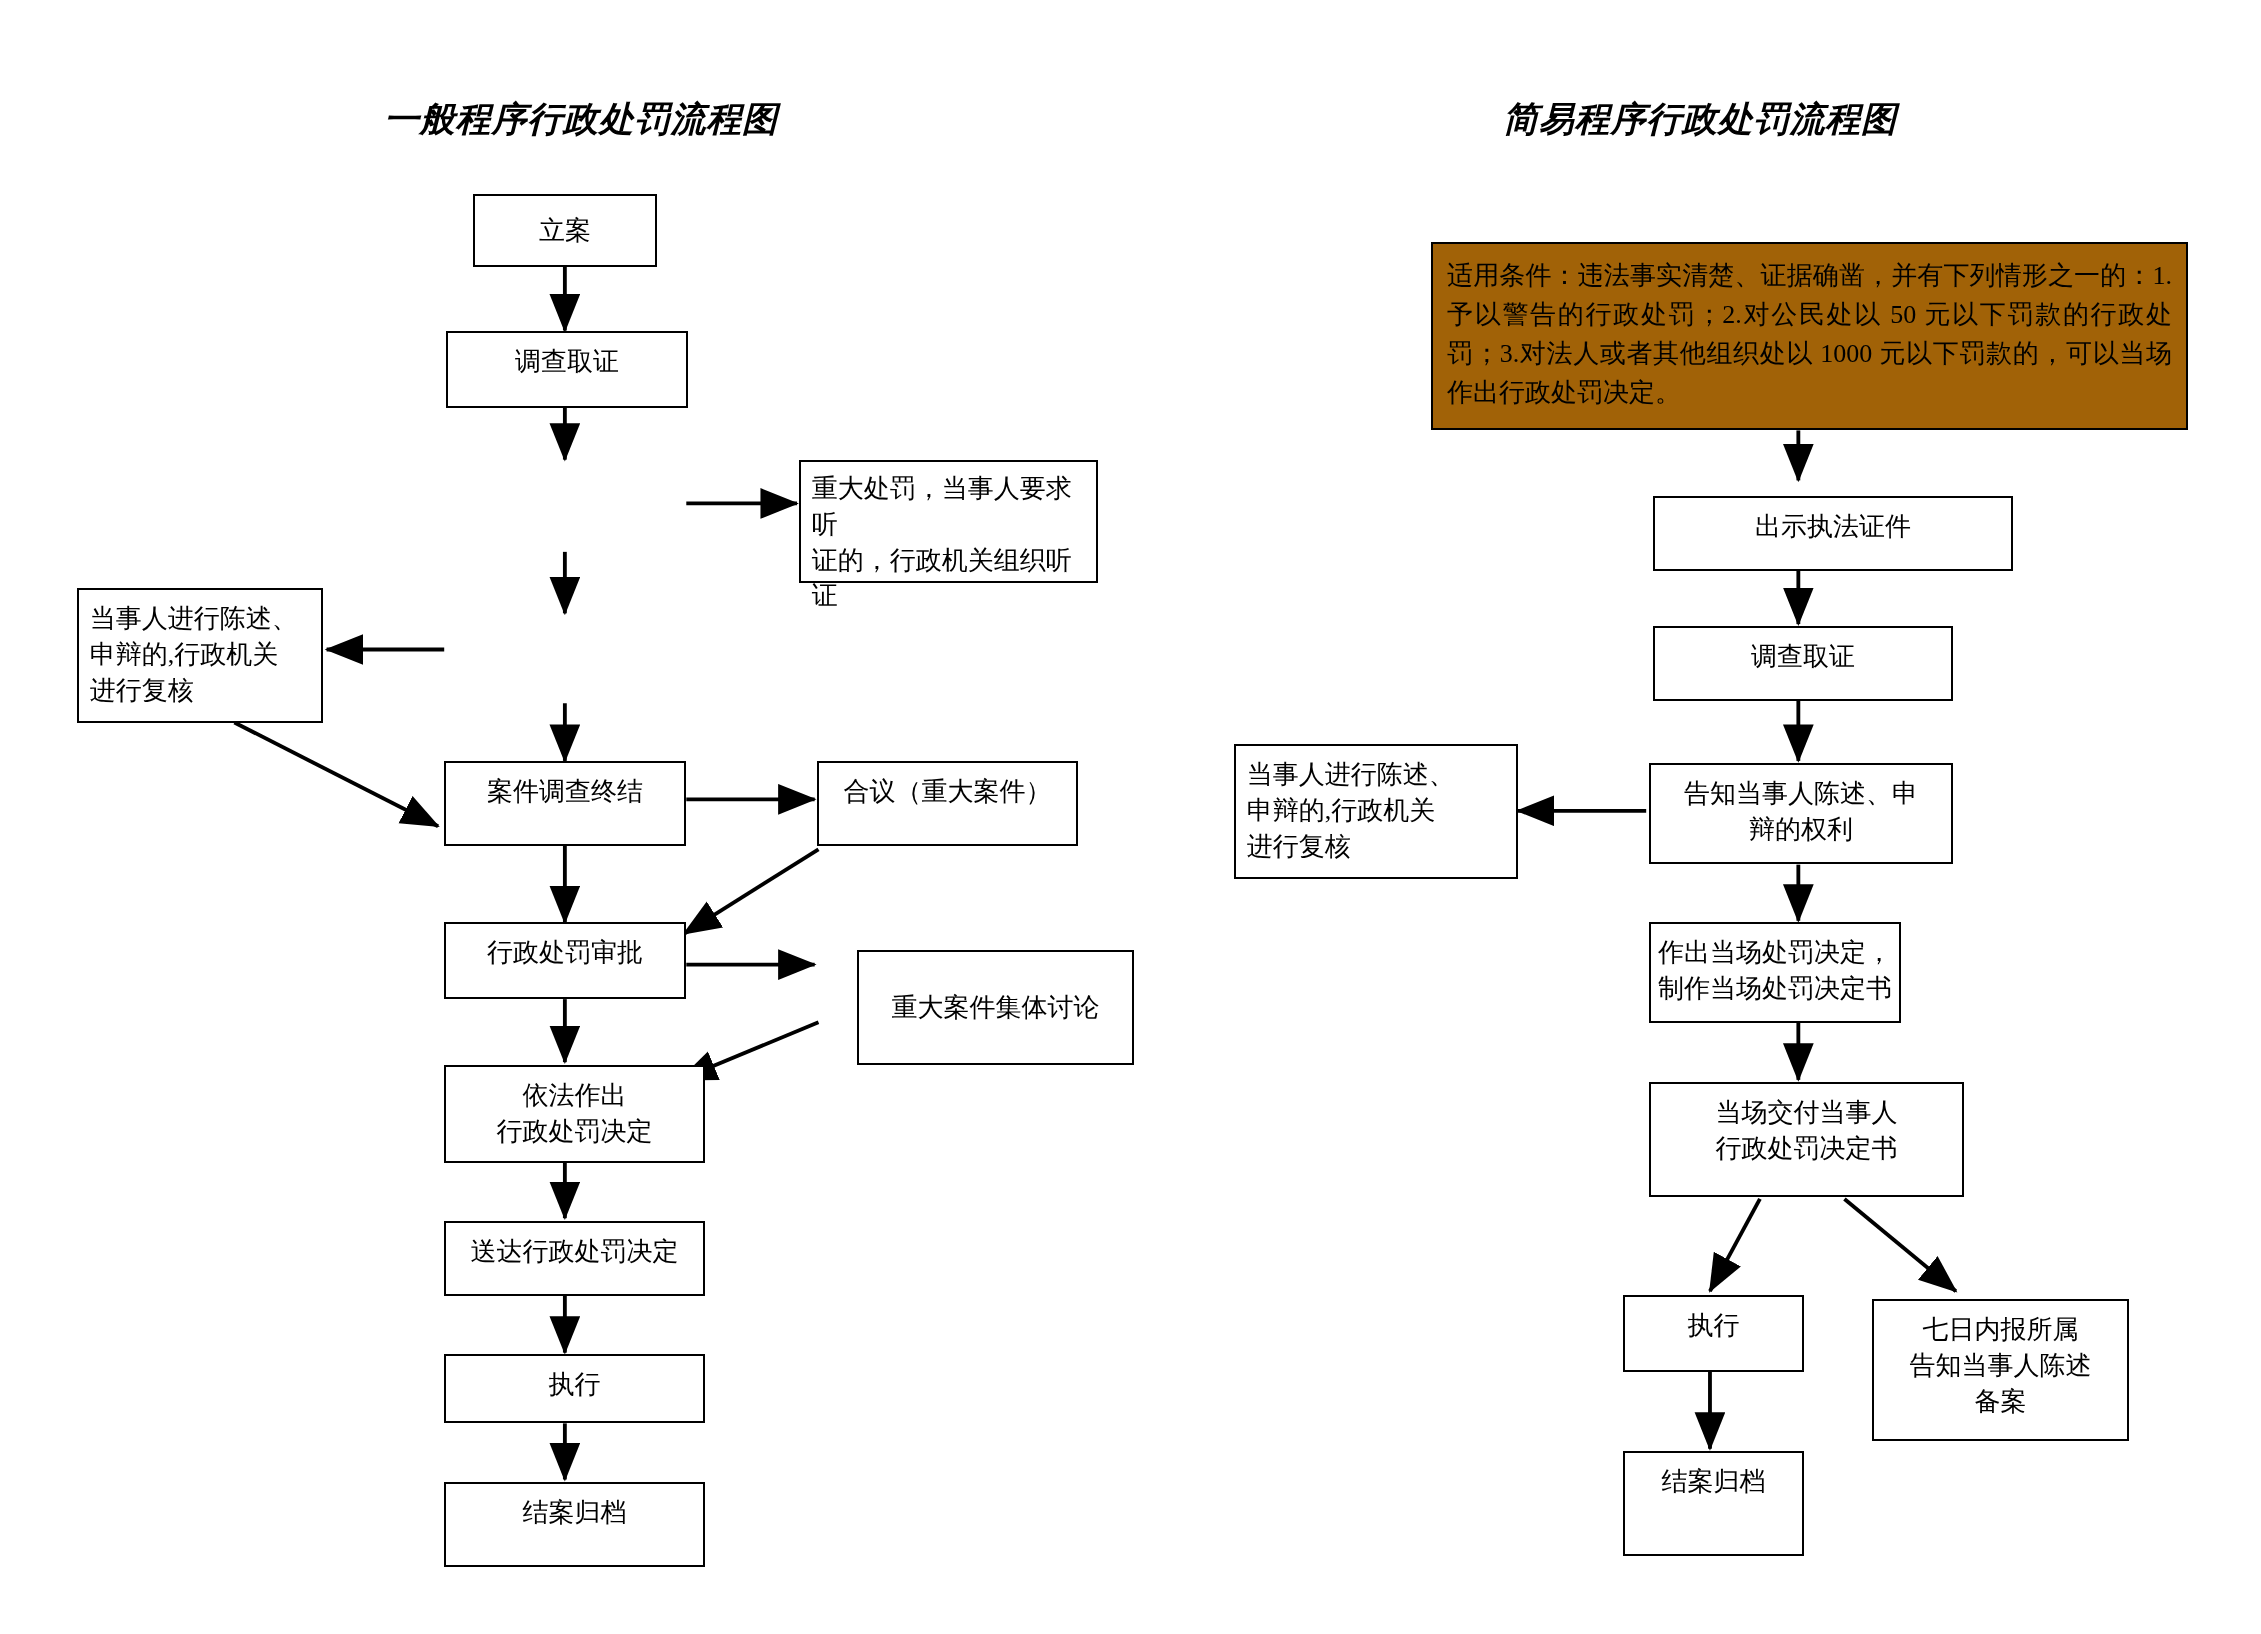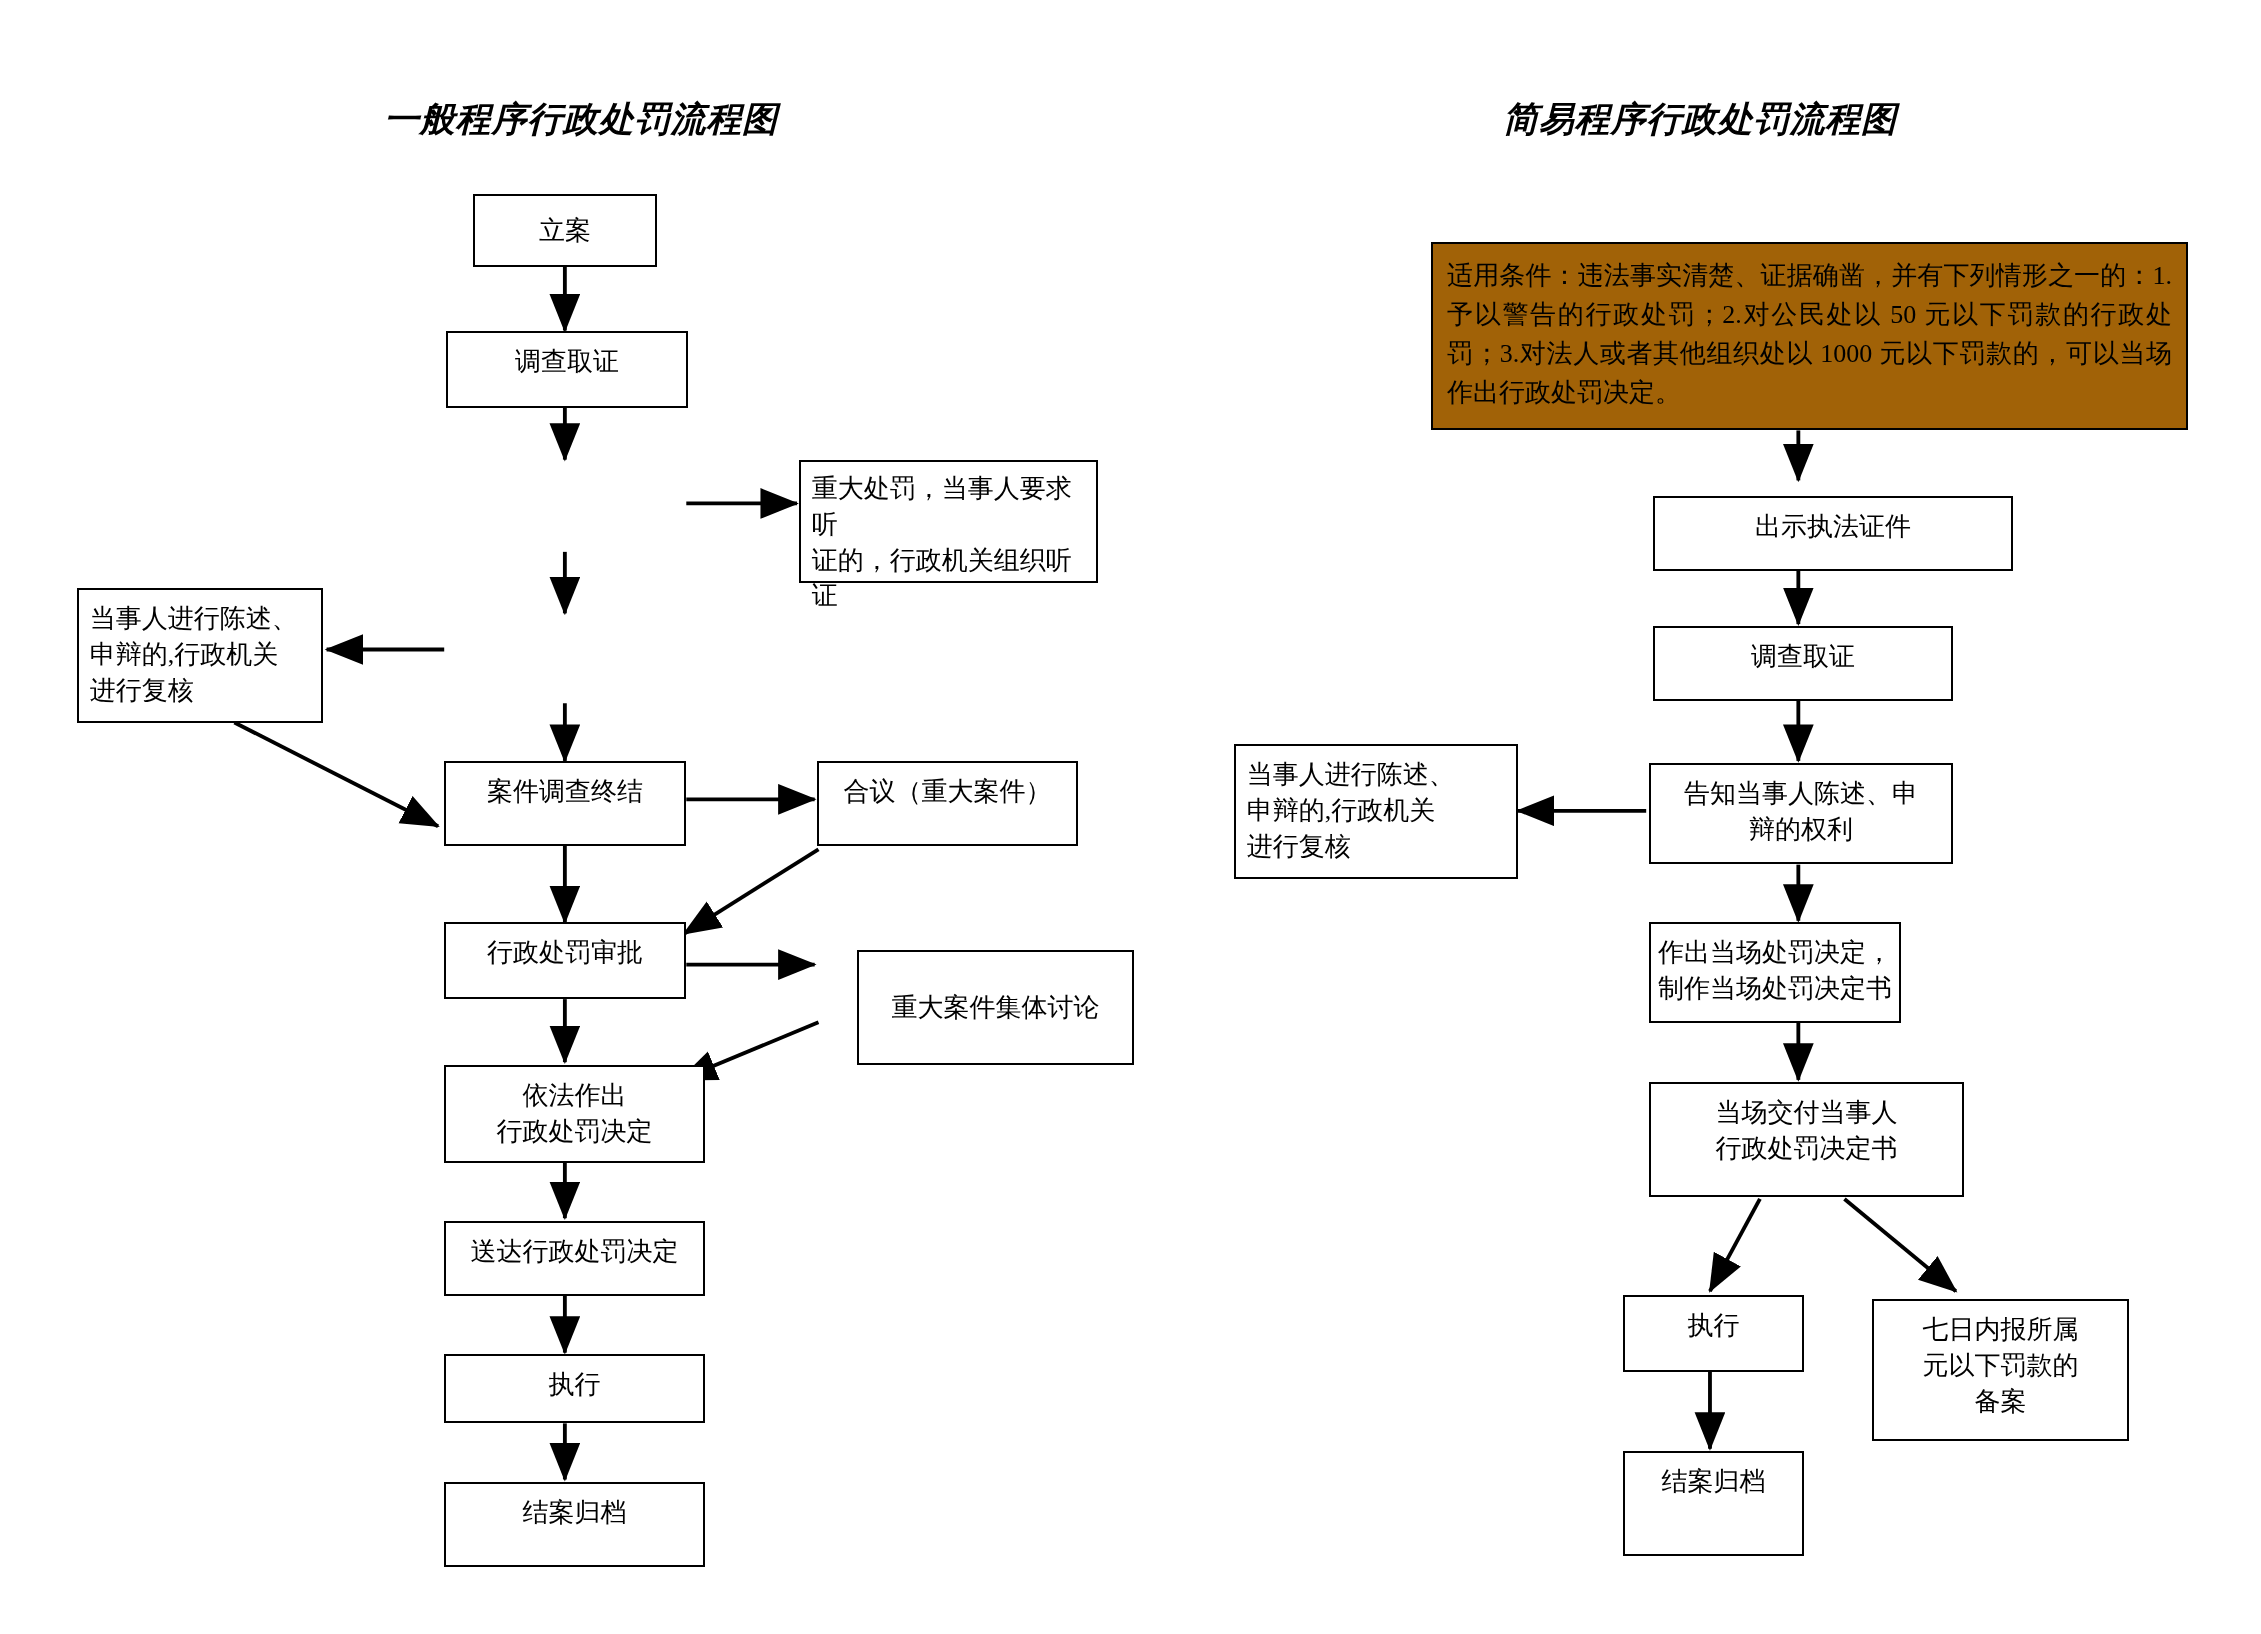--- a/index.html
+++ b/index.html
@@ -211,21 +211,21 @@
     <span class="txt">当场交付当事人
 行政处罚决定书</span>
   </div>
 
   <div class="node" style="left:1623px; top:1295px; width:181px; height:77px;">
     <span class="txt">执行</span>
   </div>
 
   <div class="node" style="left:1872px; top:1299px; width:257px; height:142px;">
     <span class="txt">七日内报所属
-元以下罚款的
+告知当事人陈述
 备案</span>
   </div>
 
   <div class="node" style="left:1623px; top:1451px; width:181px; height:105px;">
     <span class="txt">结案归档</span>
   </div>
 
 </div>
 
 

